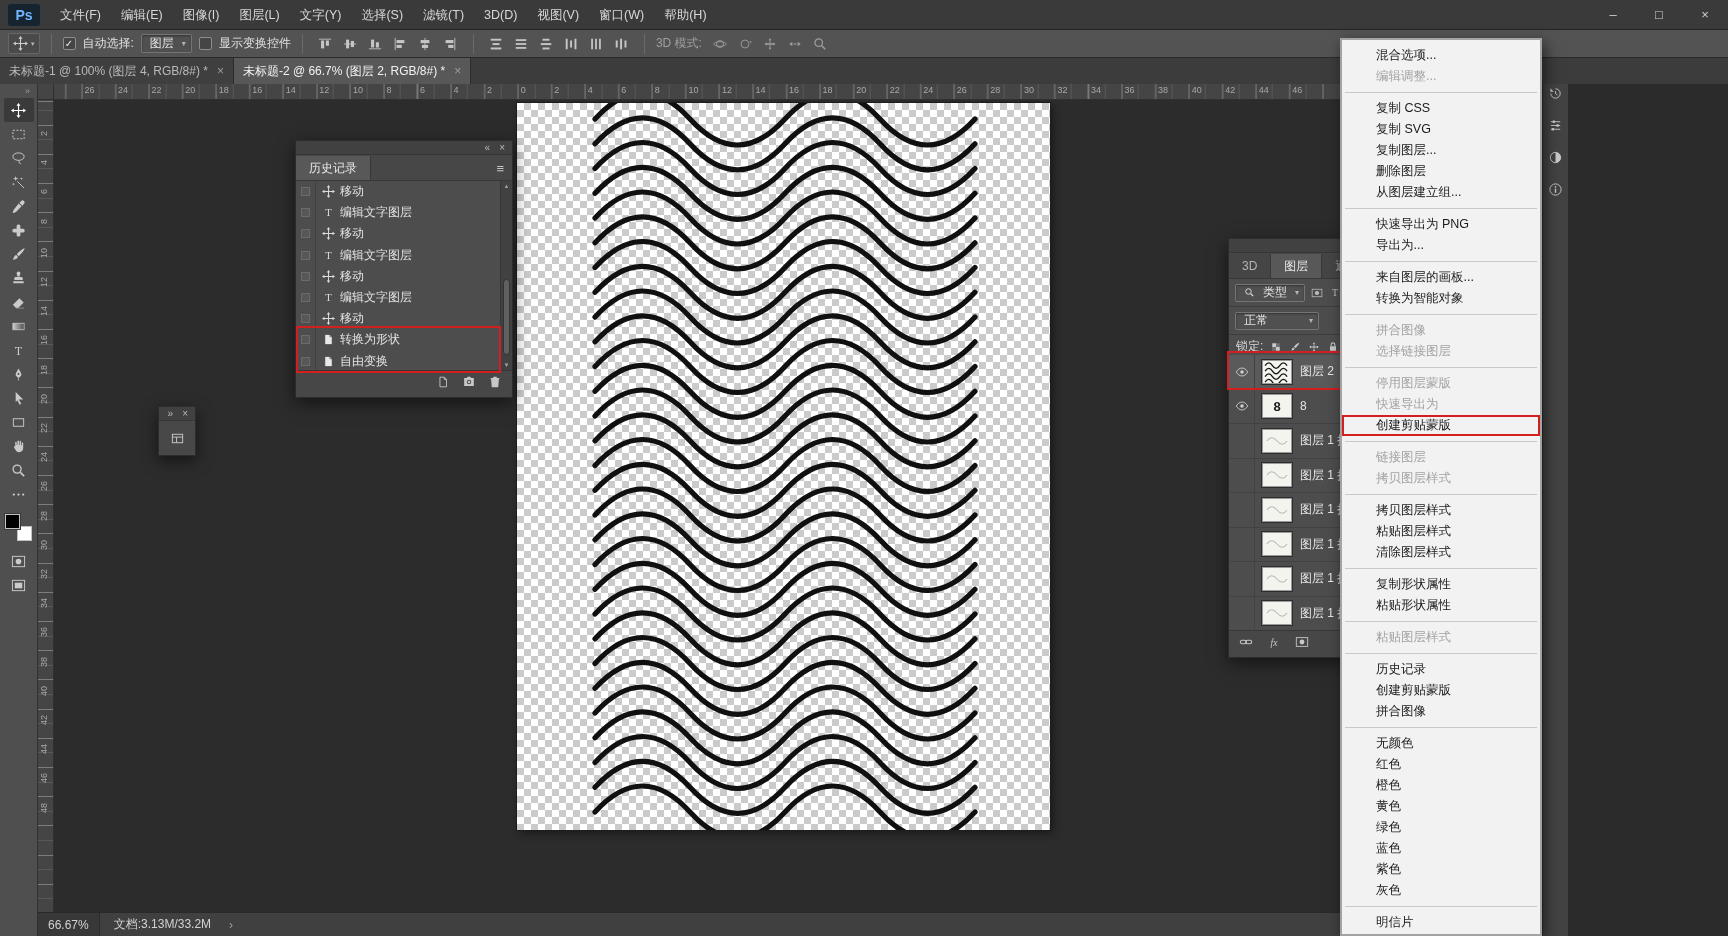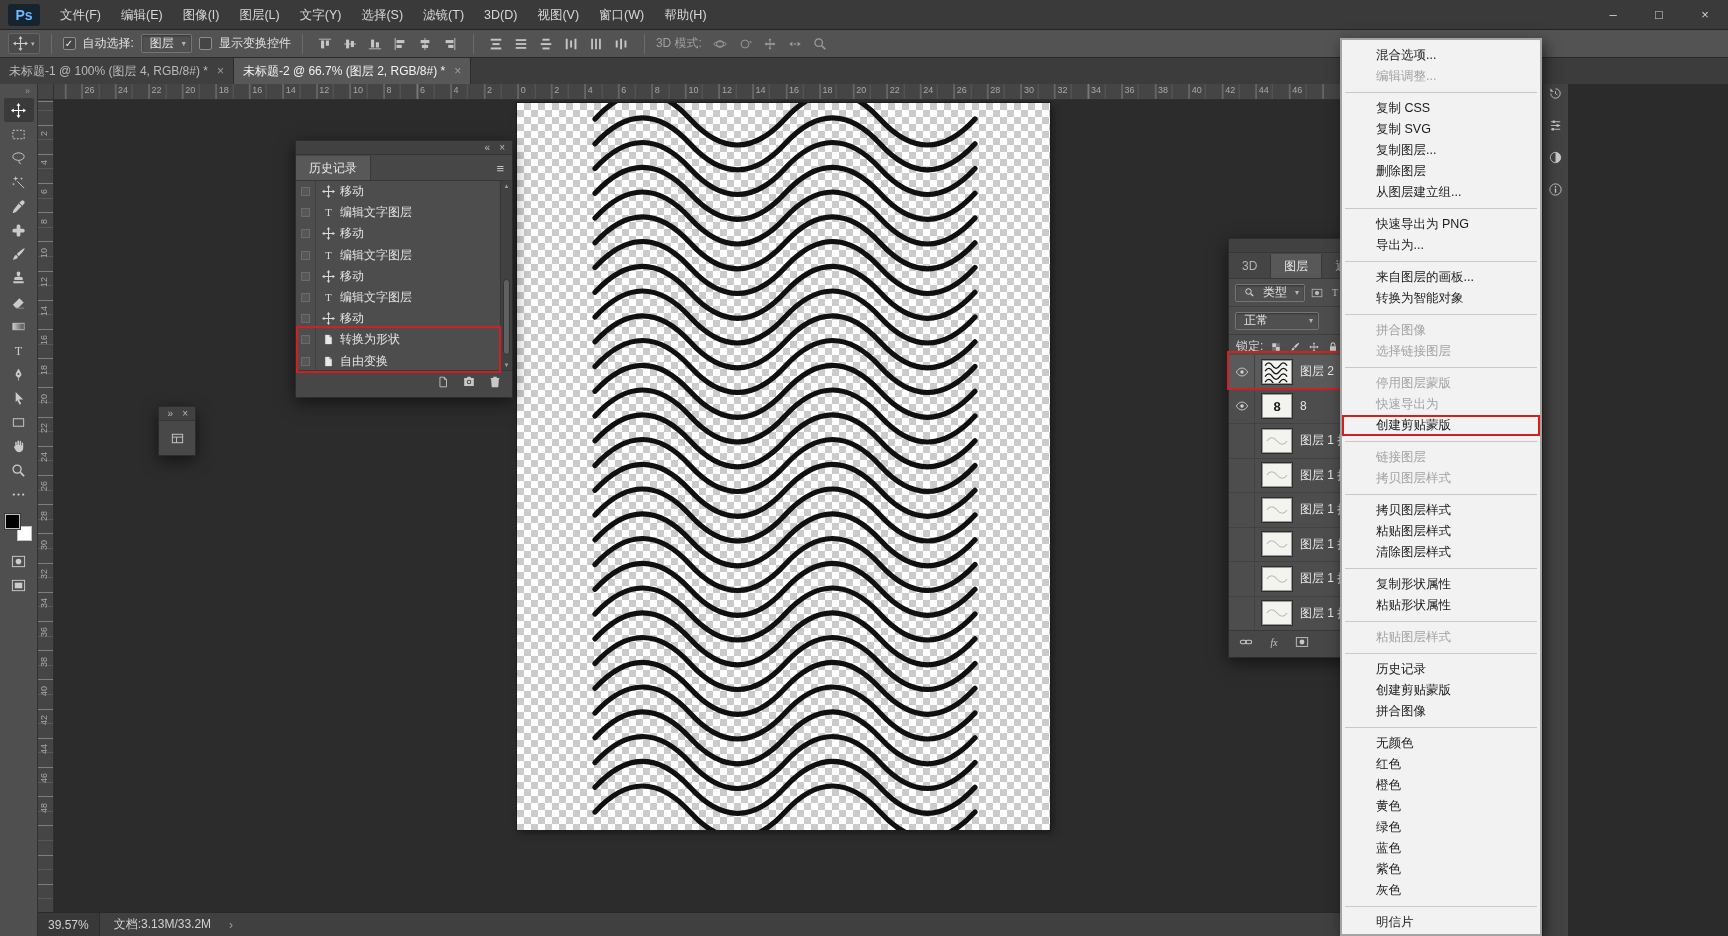--- a/index.html
+++ b/index.html
@@ -623,21 +623,21 @@
             <path d="M78 585.3 q47.5 -52 95 0 t95 0 t95 0 t95 0" fill="none" stroke="#101010" stroke-width="5.2" stroke-linecap="round"></path>
             <path d="M78 610.0 q47.5 -52 95 0 t95 0 t95 0 t95 0" fill="none" stroke="#101010" stroke-width="5.2" stroke-linecap="round"></path>
             <path d="M78 634.8 q47.5 -52 95 0 t95 0 t95 0 t95 0" fill="none" stroke="#101010" stroke-width="5.2" stroke-linecap="round"></path>
             <path d="M78 659.5 q47.5 -52 95 0 t95 0 t95 0 t95 0" fill="none" stroke="#101010" stroke-width="5.2" stroke-linecap="round"></path>
             <path d="M78 684.3 q47.5 -52 95 0 t95 0 t95 0 t95 0" fill="none" stroke="#101010" stroke-width="5.2" stroke-linecap="round"></path>
             <path d="M78 709.0 q47.5 -52 95 0 t95 0 t95 0 t95 0" fill="none" stroke="#101010" stroke-width="5.2" stroke-linecap="round"></path>
           </svg>
       </div>
     </div>
     <div id="statusbar">
-      <span id="zoomfield">39.57%</span>
+      <span id="zoomfield">66.67%</span>
       <span id="docinfo">文档:3.13M/33.2M</span>
       <span id="statchev">›</span>
     </div>
   </div>
 
   <div id="minipanel" class="panel">
     <div class="p-topstrip">
       <span>»</span>
       <span>×</span>
     </div>

